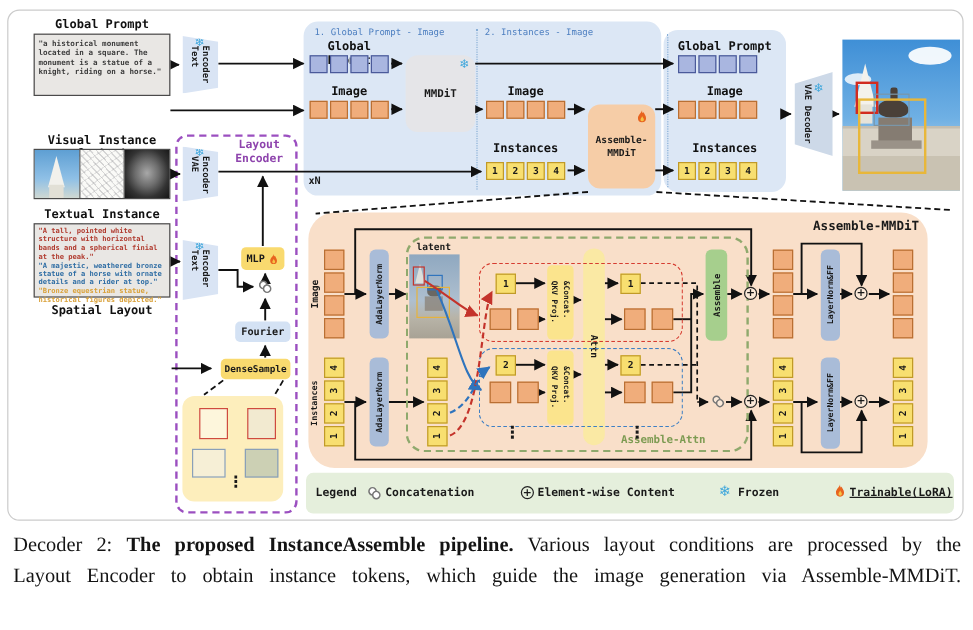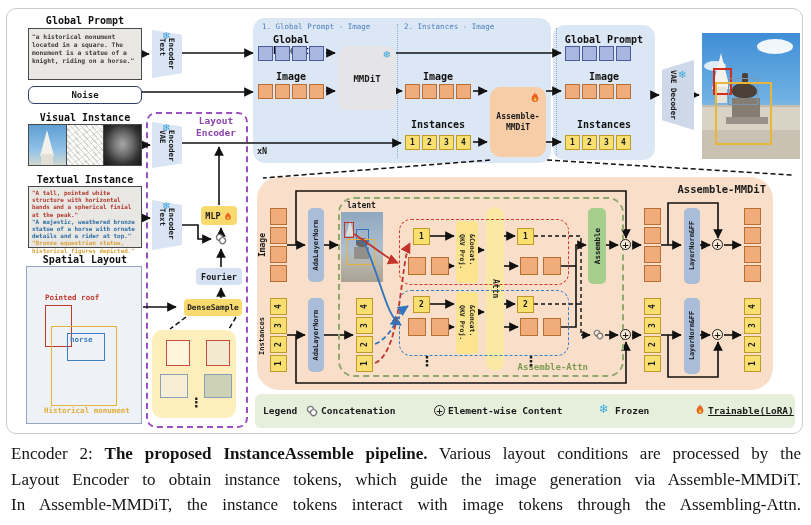--- a/index.html
+++ b/index.html
@@ -127,47 +127,36 @@
       <path d="M534,236 H581 V335"></path>
       <path d="M534,304 H581"></path>
       <path d="M581,335 H590" marker-end="url(#ah)"></path>
     </g>
   </svg>
 
   <div class="abs lbl" style="left:28px;top:15px;width:114px;">Global Prompt</div>
   <div class="abs" style="left:28px;top:28px;width:114px;height:52px;background:#e9e7e4;border:1.3px solid #4a4a4a;box-sizing:border-box;padding:4px 3px;">
     <div style="font-size:6.3px;line-height:8px;color:#3c3c3c;font-weight:bold;">"a historical monument located in a square. The monument is a statue of a knight, riding on a horse."</div>
   </div>
-  <div class="abs" style="left:28px;top:86px;width:114px;height:18px;background:#fff;border:1.4px solid #2e3f6e;border-radius:6px;box-sizing:border-box;display:flex;align-items:center;justify-content:center;">
-    <span style="font:bold 9px 'DejaVu Sans Mono',monospace;">Noise</span>
-  </div>
   <div class="abs lbl" style="left:18px;top:112px;width:134px;">Visual Instance Content</div>
   <div class="abs" style="left:28px;top:124px;width:114px;height:42px;border:1.3px solid #4a4a4a;box-sizing:border-box;display:flex;">
     <div style="flex:1;background:linear-gradient(180deg,#5e9fd3 0%,#8fc0e6 60%,#cfd8d2 100%);position:relative;overflow:hidden;">
       <div style="position:absolute;left:11px;top:5px;width:0;height:0;border-left:7px solid transparent;border-right:7px solid transparent;border-bottom:26px solid #f2f1ec;"></div>
       <div style="position:absolute;left:12px;top:29px;width:12px;height:11px;background:#e2e0d6;"></div>
     </div>
     <div style="flex:1;background:#fafaf7;border-left:1px solid #4a4a4a;border-right:1px solid #4a4a4a;background-image:repeating-linear-gradient(48deg,rgba(140,140,145,0.35) 0 1px,transparent 1px 4px),repeating-linear-gradient(-35deg,rgba(150,150,155,0.22) 0 1px,transparent 1px 6px);"></div>
     <div style="flex:1;background:radial-gradient(ellipse at 50% 48%,#a8a8a8 0%,#6c6c6c 38%,#333 68%,#151515 100%);"></div>
   </div>
   <div class="abs lbl" style="left:18px;top:174px;width:134px;">Textual Instance Content</div>
   <div class="abs" style="left:28px;top:186px;width:114px;height:62px;background:#e9e7e4;border:1.3px solid #4a4a4a;box-sizing:border-box;padding:3px;">
     <div class="txt-red" style="font-size:5.9px;line-height:7.2px;font-weight:bold;">"A tall, pointed white structure with horizontal bands and a spherical finial at the peak."</div>
     <div class="txt-blue" style="font-size:5.9px;line-height:7.2px;font-weight:bold;">"A majestic, weathered bronze statue of a horse with ornate details and a rider at top."</div>
     <div class="txt-yel" style="font-size:5.9px;line-height:7.2px;font-weight:bold;">"Bronze equestrian statue, historical figures depicted."</div>
   </div>
   <div class="abs lbl" style="left:28px;top:254px;width:114px;">Spatial Layout</div>
-  <div class="abs" style="left:26px;top:266px;width:116px;height:158px;background:#eef1f6;border:1px solid #93a5bd;box-sizing:border-box;">
-    <div style="position:absolute;left:18px;top:26px;font:bold 7.5px 'DejaVu Sans Mono',monospace;color:#c0392b;">Pointed roof</div>
-    <div style="position:absolute;left:18px;top:38px;width:25px;height:40px;border:1.6px solid #c0392b;"></div>
-    <div style="position:absolute;left:24px;top:59px;width:64px;height:78px;border:1.8px solid #e6b33d;"></div>
-    <div style="position:absolute;left:40px;top:66px;width:36px;height:26px;border:1.8px solid #3d7fc4;"></div>
-    <div style="position:absolute;left:43px;top:68px;font:bold 7.5px 'DejaVu Sans Mono',monospace;color:#3d7fc4;">horse</div>
-    <div style="position:absolute;left:17px;top:139px;font:bold 7.5px 'DejaVu Sans Mono',monospace;color:#dfae3c;">Historical monument</div>
-  </div>
 
   <div class="abs enc vbox" style="left:152px;top:30px;width:30px;height:48px;">
     <span class="snow" style="position:absolute;top:1px;left:10px;">❄</span>
     <span class="vdn" style="font:bold 7.5px 'DejaVu Sans Mono',monospace;margin-top:8px;">Text Encoder</span>
   </div>
   <div class="abs enc vbox" style="left:152px;top:122px;width:30px;height:46px;">
     <span class="snow" style="position:absolute;top:1px;left:10px;">❄</span>
     <span class="vdn" style="font:bold 7.5px 'DejaVu Sans Mono',monospace;margin-top:8px;">VAE Encoder</span>
   </div>
   <div class="abs" style="left:186px;top:115px;width:60px;font:bold 9.5px 'DejaVu Sans Mono',monospace;color:#8e44ad;text-align:center;line-height:11.5px;word-spacing:60px;">Layout Encoder</div>
@@ -471,19 +460,18 @@
   <span class="snow abs" style="left:599px;top:404px;font-size:12px;">❄</span>
   <div class="abs" style="left:615px;top:405px;font:bold 9.5px 'DejaVu Sans Mono',monospace;">Frozen</div>
   <svg width="12" height="14" viewBox="0 0 16 18" style="left:694px;top:402px;">
     <path d="M8 1C8.5 5 3.5 6.5 3.5 11A4.5 4.5 0 0 0 12.5 11C12.5 8 10.5 6.8 9.8 4.2 9.2 5.8 8 6 8 1Z" fill="#e8641f"></path>
     <path d="M8 8.5C8.2 10.2 6.3 10.8 6.3 12.6A1.9 1.9 0 0 0 10.1 12.6C10.1 11.2 8.8 10.4 8 8.5Z" fill="#f6c244"></path>
   </svg>
   <div class="abs" style="left:708px;top:405px;font:bold 9.5px 'DejaVu Sans Mono',monospace;text-decoration:underline;">Trainable(LoRA)</div>
 
   <div class="abs" style="left:11px;top:441px;width:790px;">
     <div class="capline">
-      <span>Encoder 2: </span><span style="font-weight:bold;">The proposed InstanceAssemble pipeline.</span><span> Various layout conditions are processed by the</span>
+      <span>Decoder 2: </span><span style="font-weight:bold;">The proposed InstanceAssemble pipeline.</span><span> Various layout conditions are processed by the</span>
     </div>
     <div class="capline">Layout Encoder to obtain instance tokens, which guide the image generation via Assemble-MMDiT.</div>
-    <div class="capline">In Assemble-MMDiT, the instance tokens interact with image tokens through the Assembling-Attn.</div>
   </div>
 
 </div>
 
 </body></html>

